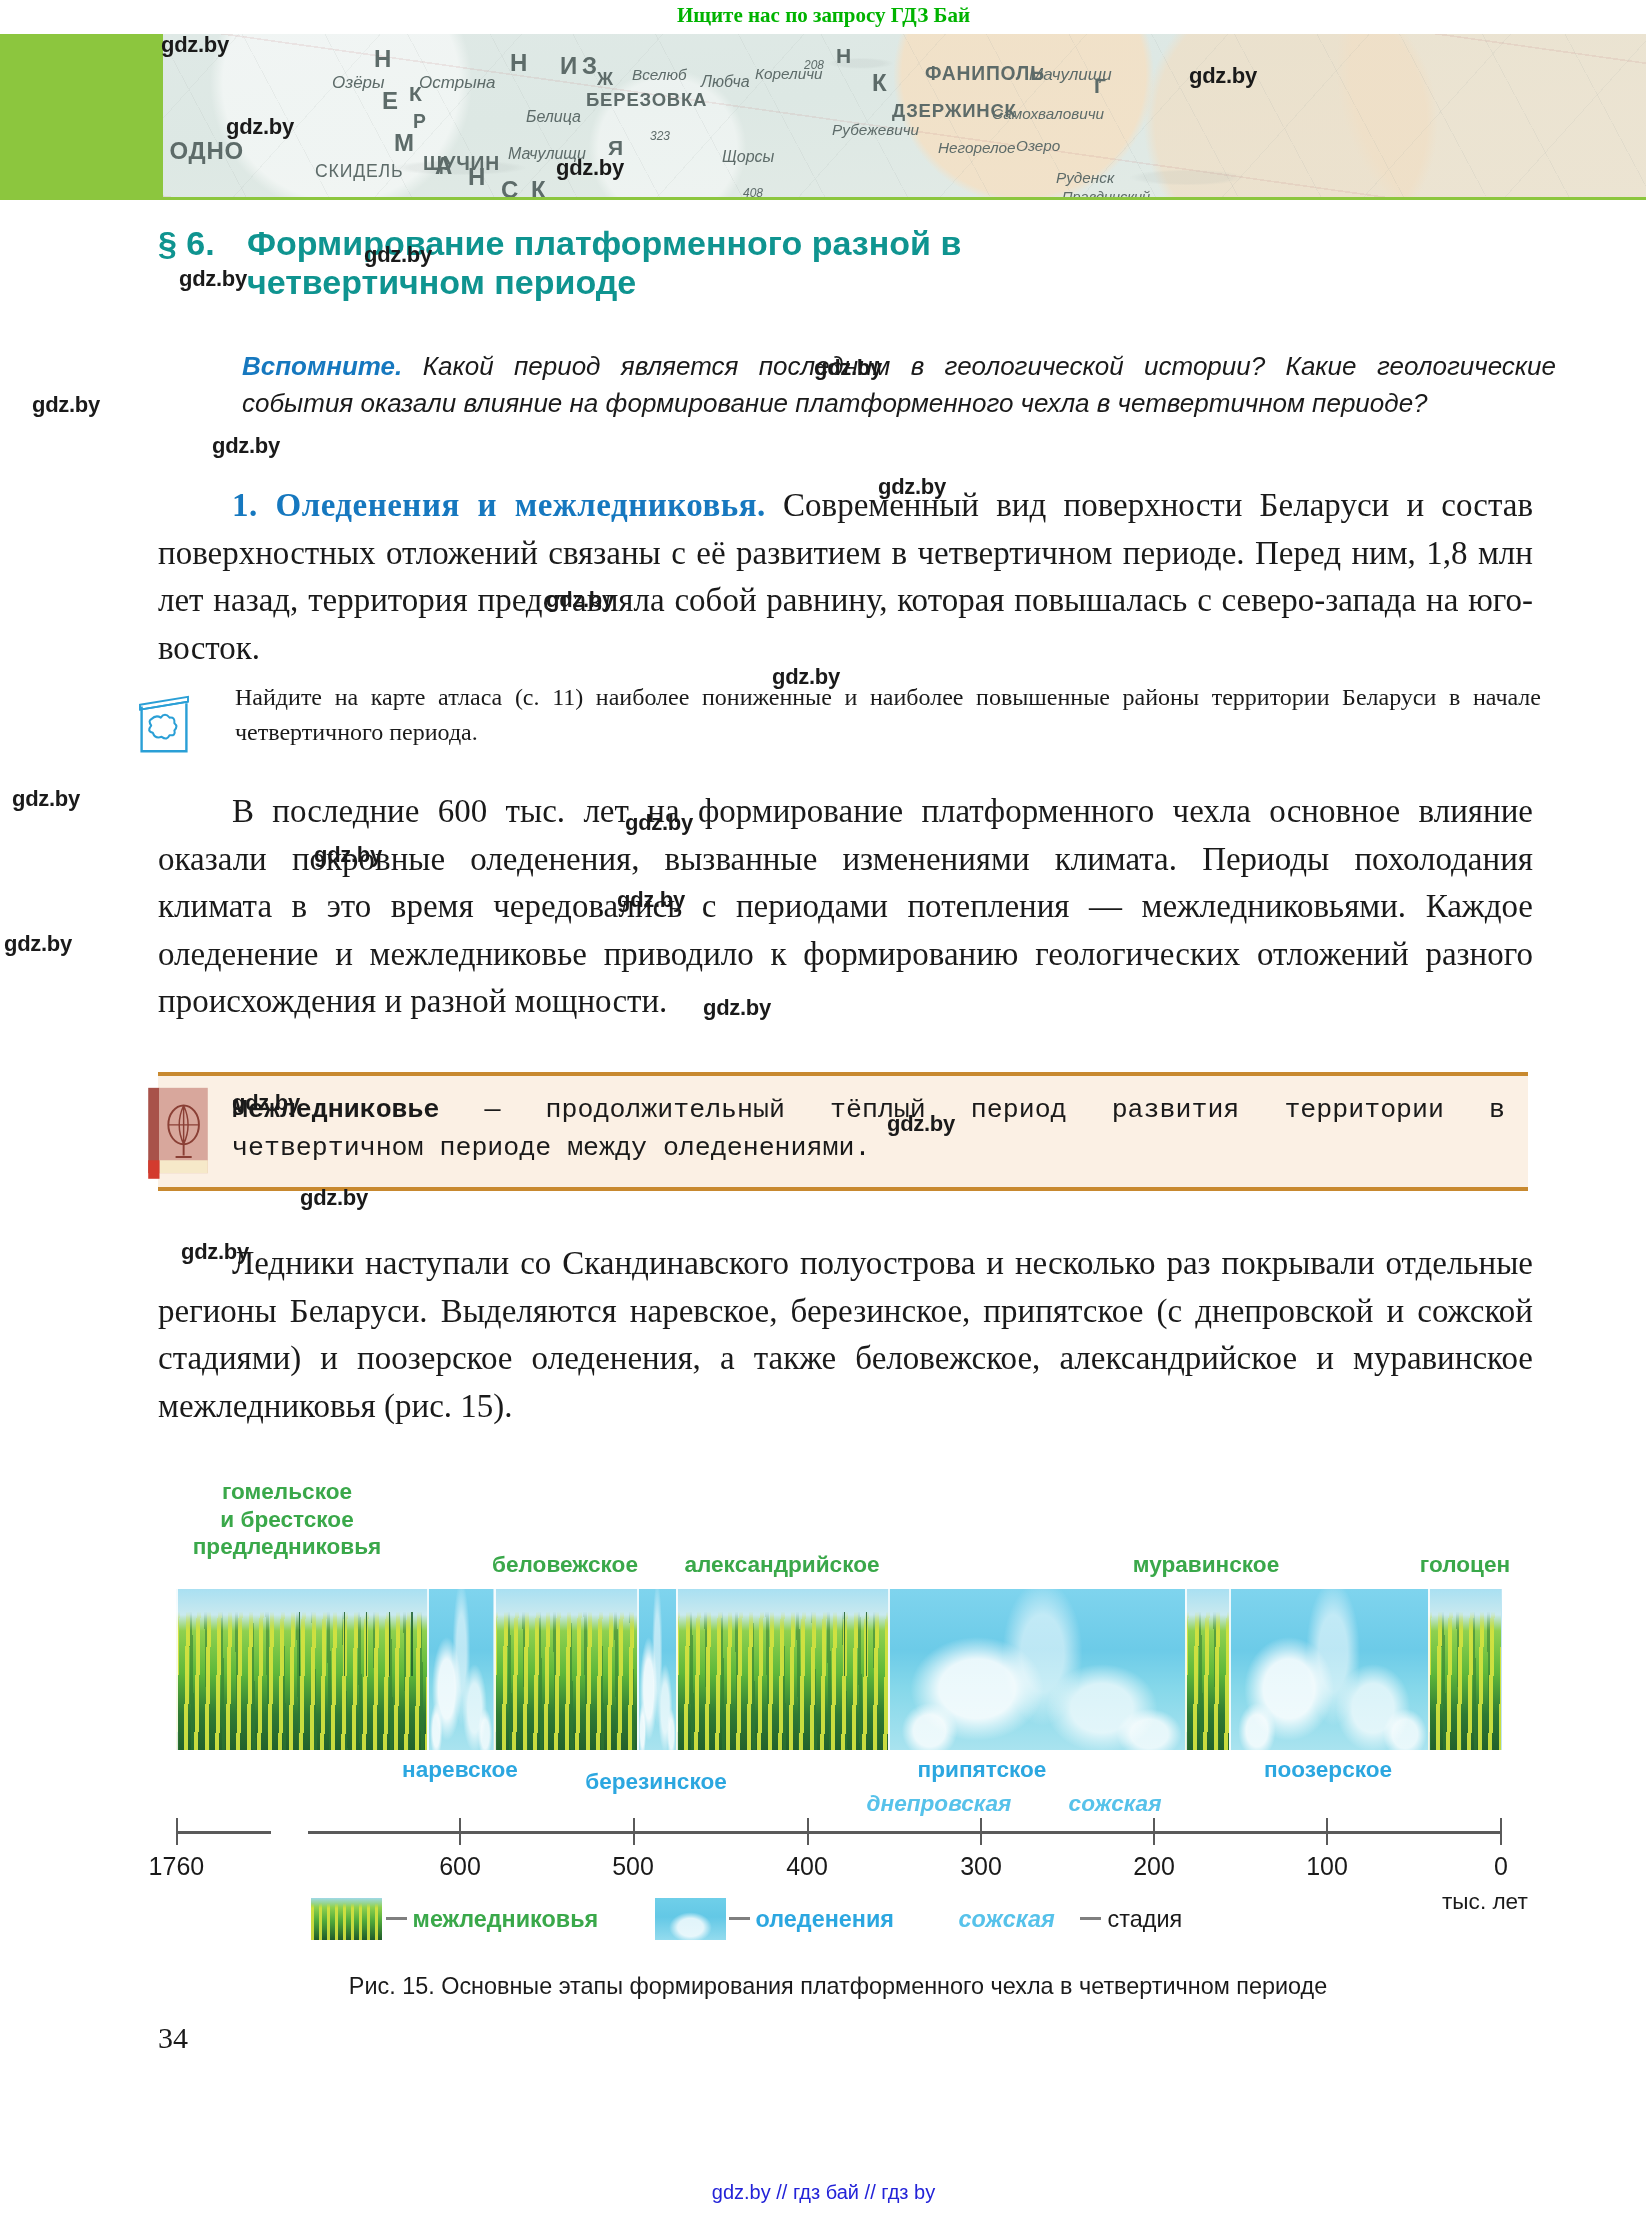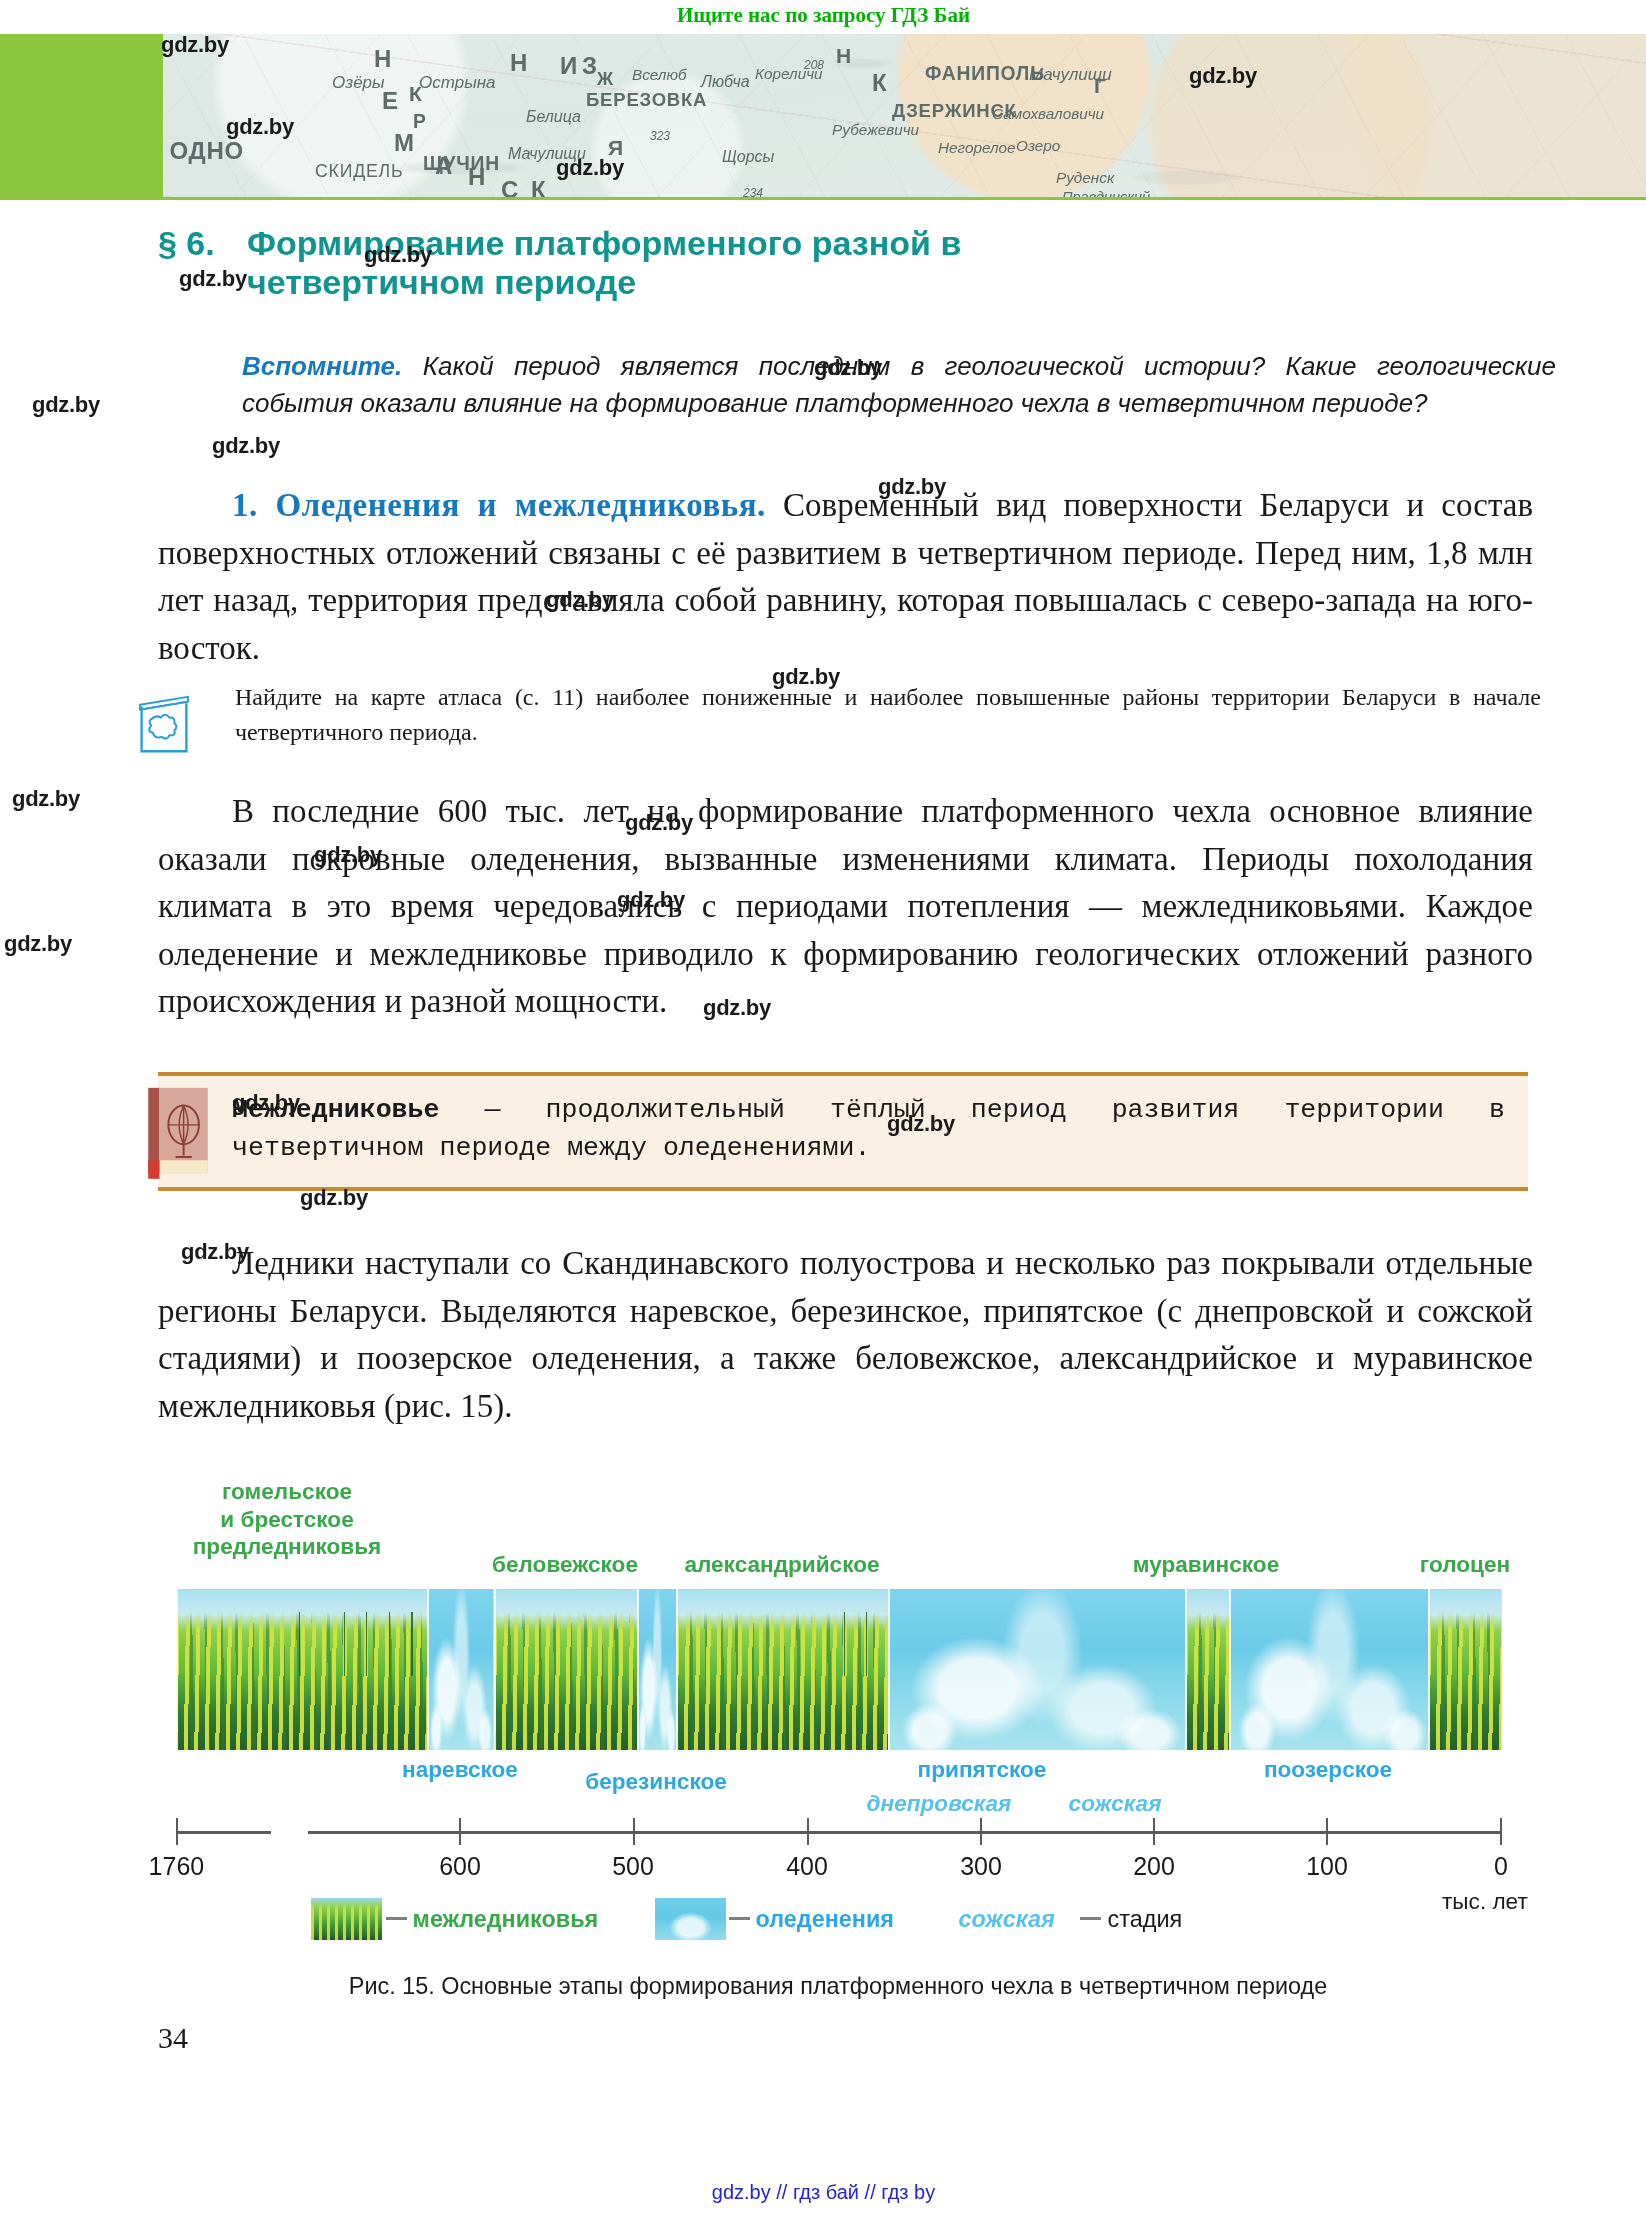--- a/index.html
+++ b/index.html
@@ -169,21 +169,21 @@
         <div class="map-lbl" style="left: 866px; top: 31px; font-size: 17px; font-style: italic;">Мачулищи</div>
         <div class="map-lbl" style="left: 729px; top: 66px; font-size: 18.5px; font-weight: 700; letter-spacing: 0.8px;">ДЗЕРЖИНСК</div>
         <div class="map-lbl" style="left: 829px; top: 71px; font-size: 15.3px; font-style: italic;">Самохваловичи</div>
         <div class="map-lbl" style="left: 669px; top: 87px; font-size: 15.3px; font-style: italic;">Рубежевичи</div>
         <div class="map-lbl" style="left: 853px; top: 103px; font-size: 15.3px; font-style: italic;">Озеро</div>
         <div class="map-lbl" style="left: 775px; top: 105px; font-size: 15.3px; font-style: italic;">Негорелое</div>
         <div class="map-lbl" style="left: 893px; top: 135px; font-size: 15.3px; font-style: italic;">Руденск</div>
         <div class="map-lbl" style="left: 899px; top: 155px; font-size: 14.5px; font-style: italic;">Правдинский</div>
         <div class="map-lbl" style="left: 487px; top: 95px; font-size: 12px; font-style: italic;">323</div>
         <div class="map-lbl" style="left: 641px; top: 24px; font-size: 12px; font-style: italic;">208</div>
-        <div class="map-lbl" style="left: 580px; top: 152px; font-size: 12px; font-style: italic;">234</div>
+        <div class="map-lbl" style="left: 580px; top: 152px; font-size: 12px; font-style: italic;">408</div>
         <div class="map-lbl" style="left: 211px; top: 11.3px; font-size: 24px; font-weight: 700; letter-spacing: 0.8px;">Н</div>
         <div class="map-lbl" style="left: 219px; top: 53px; font-size: 24px; font-weight: 700; letter-spacing: 0.8px;">Е</div>
         <div class="map-lbl" style="left: 231px; top: 95px; font-size: 24px; font-weight: 700; letter-spacing: 0.8px;">М</div>
         <div class="map-lbl" style="left: 272px; top: 118px; font-size: 24px; font-weight: 700; letter-spacing: 0.8px;">А</div>
         <div class="map-lbl" style="left: 305px; top: 129px; font-size: 24px; font-weight: 700; letter-spacing: 0.8px;">Н</div>
         <div class="map-lbl" style="left: 338px; top: 142px; font-size: 24px; font-weight: 700; letter-spacing: 0.8px;">С</div>
         <div class="map-lbl" style="left: 368px; top: 142px; font-size: 24px; font-weight: 700; letter-spacing: 0.8px;">К</div>
         <div class="map-lbl" style="left: 347px; top: 14.5px; font-size: 24px; font-weight: 700; letter-spacing: 0.8px;">Н</div>
         <div class="map-lbl" style="left: 397px; top: 17.7px; font-size: 24px; font-weight: 700; letter-spacing: 0.8px;">И</div>
         <div class="map-lbl" style="left: 419px; top: 17.7px; font-size: 24px; font-weight: 700; letter-spacing: 0.8px;">З</div>

